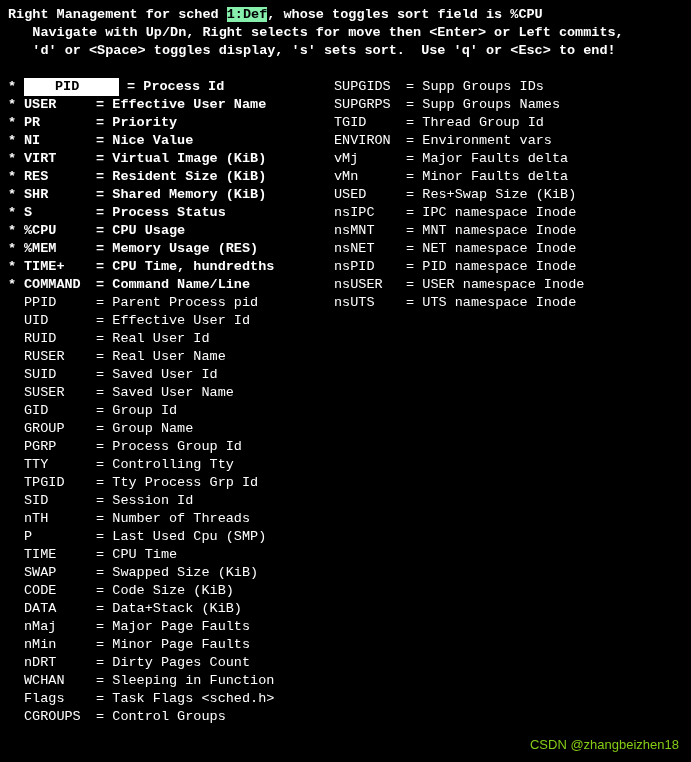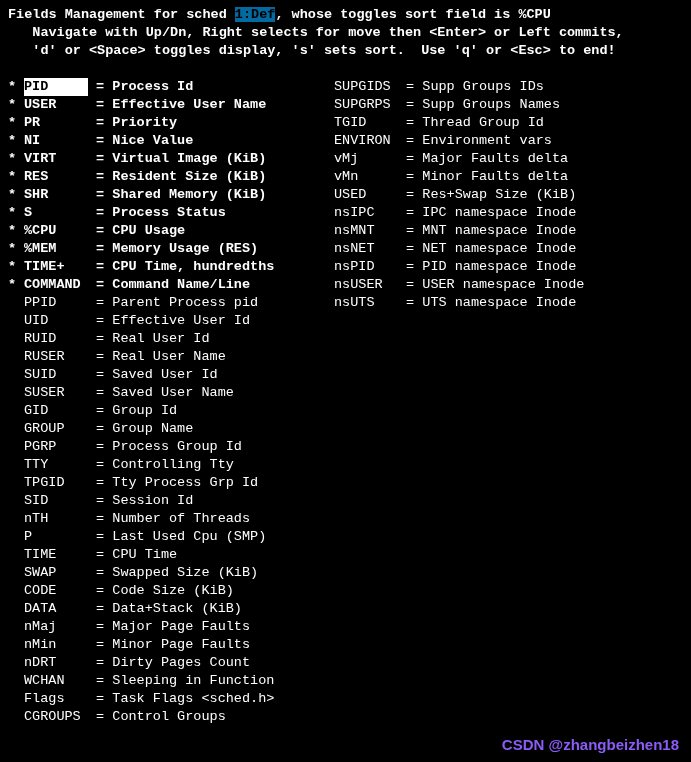--- a/index.html
+++ b/index.html
@@ -10,45 +10,45 @@
     line-height: 18px;
     margin: 0;
     padding: 6px 8px;
     width: 691px;
     height: 762px;
     box-sizing: border-box;
     overflow: hidden;
     font-weight: bold;
   }
   .hdr { white-space: pre; }
-  .hdr .inv { background: #0369a1; color: #000; }
+  .hdr .inv { background: #86efac; color: #000; }
   .cols { display: flex; margin-top: 18px; }
   .col { white-space: pre; }
   .col1 { width: 300px; }
   .col2 { margin-left: 10px; }
   .row { display: flex; }
   .mark { width: 16px; }
   .name { display: inline-block; width: 64px; }
-  .sel { background: #fff; color: #000; }
+  .sel { background: #fff; color: #000; padding-left: 31px; }
   .eq { }
   .desc { }
   .watermark {
     position: fixed;
     right: 12px;
     bottom: 8px;
-    color: #8b5cf6;
-    font-weight: bold;
+    color: #84cc16;
+    font-weight: normal;
     font-family: sans-serif;
-    font-size: 15px;
+    font-size: 13px;
   }
 </style>
 </head>
 <body>
 
-<div class="hdr"><span>Fields Management</span><span> for sched </span><span class="inv">1:Def</span><span>, whose toggles sort field is </span><span>%CPU</span></div>
+<div class="hdr"><span>Right Management</span><span> for sched </span><span class="inv">1:Def</span><span>, whose toggles sort field is </span><span>%CPU</span></div>
 <div class="hdr">   Navigate with Up/Dn, Right selects for move then &lt;Enter&gt; or Left commits,</div>
 <div class="hdr">   'd' or &lt;Space&gt; toggles display, 's' sets sort.  Use 'q' or &lt;Esc&gt; to end!</div>
 
 <div class="cols">
   <div class="col col1" id="col1"><div class="row" style="font-weight: bold;"><span class="mark">* </span><span class="name sel">PID    </span><span class="eq"> = </span><span class="desc">Process Id</span></div><div class="row" style="font-weight: bold;"><span class="mark">* </span><span class="name">USER   </span><span class="eq"> = </span><span class="desc">Effective User Name</span></div><div class="row" style="font-weight: bold;"><span class="mark">* </span><span class="name">PR     </span><span class="eq"> = </span><span class="desc">Priority</span></div><div class="row" style="font-weight: bold;"><span class="mark">* </span><span class="name">NI     </span><span class="eq"> = </span><span class="desc">Nice Value</span></div><div class="row" style="font-weight: bold;"><span class="mark">* </span><span class="name">VIRT   </span><span class="eq"> = </span><span class="desc">Virtual Image (KiB)</span></div><div class="row" style="font-weight: bold;"><span class="mark">* </span><span class="name">RES    </span><span class="eq"> = </span><span class="desc">Resident Size (KiB)</span></div><div class="row" style="font-weight: bold;"><span class="mark">* </span><span class="name">SHR    </span><span class="eq"> = </span><span class="desc">Shared Memory (KiB)</span></div><div class="row" style="font-weight: bold;"><span class="mark">* </span><span class="name">S      </span><span class="eq"> = </span><span class="desc">Process Status</span></div><div class="row" style="font-weight: bold;"><span class="mark">* </span><span class="name">%CPU   </span><span class="eq"> = </span><span class="desc">CPU Usage</span></div><div class="row" style="font-weight: bold;"><span class="mark">* </span><span class="name">%MEM   </span><span class="eq"> = </span><span class="desc">Memory Usage (RES)</span></div><div class="row" style="font-weight: bold;"><span class="mark">* </span><span class="name">TIME+  </span><span class="eq"> = </span><span class="desc">CPU Time, hundredths</span></div><div class="row" style="font-weight: bold;"><span class="mark">* </span><span class="name">COMMAND</span><span class="eq"> = </span><span class="desc">Command Name/Line</span></div><div class="row" style="font-weight: normal;"><span class="mark">  </span><span class="name">PPID   </span><span class="eq"> = </span><span class="desc">Parent Process pid</span></div><div class="row" style="font-weight: normal;"><span class="mark">  </span><span class="name">UID    </span><span class="eq"> = </span><span class="desc">Effective User Id</span></div><div class="row" style="font-weight: normal;"><span class="mark">  </span><span class="name">RUID   </span><span class="eq"> = </span><span class="desc">Real User Id</span></div><div class="row" style="font-weight: normal;"><span class="mark">  </span><span class="name">RUSER  </span><span class="eq"> = </span><span class="desc">Real User Name</span></div><div class="row" style="font-weight: normal;"><span class="mark">  </span><span class="name">SUID   </span><span class="eq"> = </span><span class="desc">Saved User Id</span></div><div class="row" style="font-weight: normal;"><span class="mark">  </span><span class="name">SUSER  </span><span class="eq"> = </span><span class="desc">Saved User Name</span></div><div class="row" style="font-weight: normal;"><span class="mark">  </span><span class="name">GID    </span><span class="eq"> = </span><span class="desc">Group Id</span></div><div class="row" style="font-weight: normal;"><span class="mark">  </span><span class="name">GROUP  </span><span class="eq"> = </span><span class="desc">Group Name</span></div><div class="row" style="font-weight: normal;"><span class="mark">  </span><span class="name">PGRP   </span><span class="eq"> = </span><span class="desc">Process Group Id</span></div><div class="row" style="font-weight: normal;"><span class="mark">  </span><span class="name">TTY    </span><span class="eq"> = </span><span class="desc">Controlling Tty</span></div><div class="row" style="font-weight: normal;"><span class="mark">  </span><span class="name">TPGID  </span><span class="eq"> = </span><span class="desc">Tty Process Grp Id</span></div><div class="row" style="font-weight: normal;"><span class="mark">  </span><span class="name">SID    </span><span class="eq"> = </span><span class="desc">Session Id</span></div><div class="row" style="font-weight: normal;"><span class="mark">  </span><span class="name">nTH    </span><span class="eq"> = </span><span class="desc">Number of Threads</span></div><div class="row" style="font-weight: normal;"><span class="mark">  </span><span class="name">P      </span><span class="eq"> = </span><span class="desc">Last Used Cpu (SMP)</span></div><div class="row" style="font-weight: normal;"><span class="mark">  </span><span class="name">TIME   </span><span class="eq"> = </span><span class="desc">CPU Time</span></div><div class="row" style="font-weight: normal;"><span class="mark">  </span><span class="name">SWAP   </span><span class="eq"> = </span><span class="desc">Swapped Size (KiB)</span></div><div class="row" style="font-weight: normal;"><span class="mark">  </span><span class="name">CODE   </span><span class="eq"> = </span><span class="desc">Code Size (KiB)</span></div><div class="row" style="font-weight: normal;"><span class="mark">  </span><span class="name">DATA   </span><span class="eq"> = </span><span class="desc">Data+Stack (KiB)</span></div><div class="row" style="font-weight: normal;"><span class="mark">  </span><span class="name">nMaj   </span><span class="eq"> = </span><span class="desc">Major Page Faults</span></div><div class="row" style="font-weight: normal;"><span class="mark">  </span><span class="name">nMin   </span><span class="eq"> = </span><span class="desc">Minor Page Faults</span></div><div class="row" style="font-weight: normal;"><span class="mark">  </span><span class="name">nDRT   </span><span class="eq"> = </span><span class="desc">Dirty Pages Count</span></div><div class="row" style="font-weight: normal;"><span class="mark">  </span><span class="name">WCHAN  </span><span class="eq"> = </span><span class="desc">Sleeping in Function</span></div><div class="row" style="font-weight: normal;"><span class="mark">  </span><span class="name">Flags  </span><span class="eq"> = </span><span class="desc">Task Flags &lt;sched.h&gt;</span></div><div class="row" style="font-weight: normal;"><span class="mark">  </span><span class="name">CGROUPS</span><span class="eq"> = </span><span class="desc">Control Groups</span></div></div>
   <div class="col col2" id="col2"><div class="row" style="font-weight: normal;"><span class="mark">  </span><span class="name">SUPGIDS</span><span class="eq"> = </span><span class="desc">Supp Groups IDs</span></div><div class="row" style="font-weight: normal;"><span class="mark">  </span><span class="name">SUPGRPS</span><span class="eq"> = </span><span class="desc">Supp Groups Names</span></div><div class="row" style="font-weight: normal;"><span class="mark">  </span><span class="name">TGID   </span><span class="eq"> = </span><span class="desc">Thread Group Id</span></div><div class="row" style="font-weight: normal;"><span class="mark">  </span><span class="name">ENVIRON</span><span class="eq"> = </span><span class="desc">Environment vars</span></div><div class="row" style="font-weight: normal;"><span class="mark">  </span><span class="name">vMj    </span><span class="eq"> = </span><span class="desc">Major Faults delta</span></div><div class="row" style="font-weight: normal;"><span class="mark">  </span><span class="name">vMn    </span><span class="eq"> = </span><span class="desc">Minor Faults delta</span></div><div class="row" style="font-weight: normal;"><span class="mark">  </span><span class="name">USED   </span><span class="eq"> = </span><span class="desc">Res+Swap Size (KiB)</span></div><div class="row" style="font-weight: normal;"><span class="mark">  </span><span class="name">nsIPC  </span><span class="eq"> = </span><span class="desc">IPC namespace Inode</span></div><div class="row" style="font-weight: normal;"><span class="mark">  </span><span class="name">nsMNT  </span><span class="eq"> = </span><span class="desc">MNT namespace Inode</span></div><div class="row" style="font-weight: normal;"><span class="mark">  </span><span class="name">nsNET  </span><span class="eq"> = </span><span class="desc">NET namespace Inode</span></div><div class="row" style="font-weight: normal;"><span class="mark">  </span><span class="name">nsPID  </span><span class="eq"> = </span><span class="desc">PID namespace Inode</span></div><div class="row" style="font-weight: normal;"><span class="mark">  </span><span class="name">nsUSER </span><span class="eq"> = </span><span class="desc">USER namespace Inode</span></div><div class="row" style="font-weight: normal;"><span class="mark">  </span><span class="name">nsUTS  </span><span class="eq"> = </span><span class="desc">UTS namespace Inode</span></div></div>
 </div>
 
 <div class="watermark">CSDN @zhangbeizhen18</div>
 

